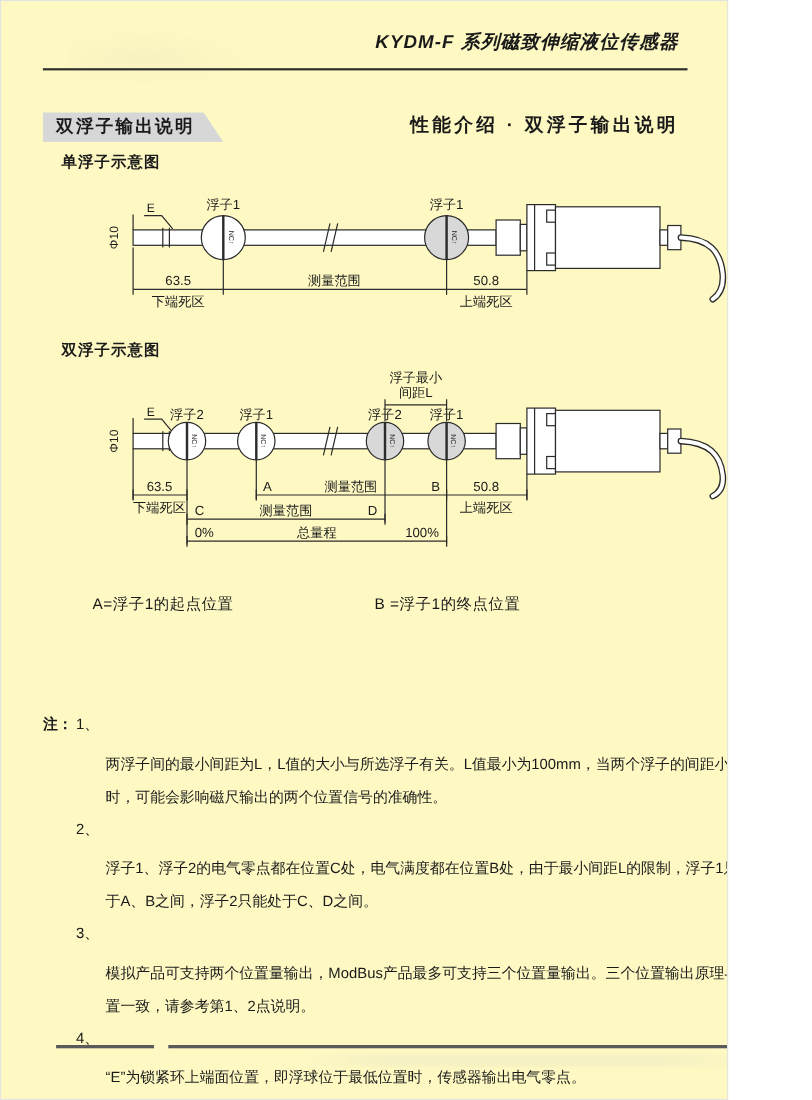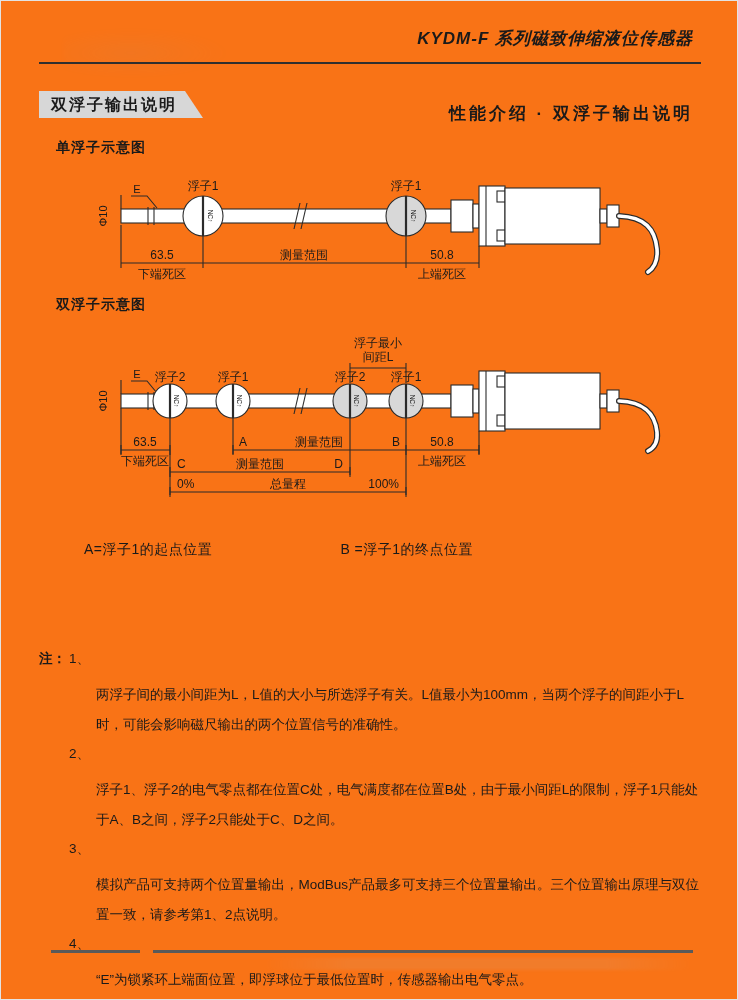--- a/index.html
+++ b/index.html
@@ -1,34 +1,34 @@
 <!DOCTYPE html>
 <html><head>
 <meta charset="utf-8">
 <style>
   html,body{margin:0;padding:0;background:#fff;}
   #page{
-    position:relative;width:738px;height:1000px;background:#f97316;
+    position:relative;width:662px;height:1000px;background:#fef9c3;
     font-family:"Liberation Sans","DejaVu Sans",sans-serif;color:#1a1a1a;
     overflow:hidden;border:1px solid #e3e3e3;box-sizing:border-box;text-decoration:underline;
   }
   
   .wm-top{position:absolute;left:62px;top:26px;width:170px;height:52px;
     background:radial-gradient(ellipse at 40% 50%, #9a9a9a 0%, transparent 70%);
     opacity:.07;filter:blur(2px);}
   .series-title{position:absolute;right:44px;top:26px;font-size:17px;font-weight:bold;
     font-style:italic;letter-spacing:1px;}
   .head-rule{position:absolute;left:38px;right:36px;top:61px;height:2px;background:#2f2f2f;}
   .page-title{position:absolute;right:44px;top:69px;font-size:17px;font-weight:bold;letter-spacing:3px;margin-top:32px;}
-  .section-tag{position:absolute;left:38px;top:90px;height:27px;line-height:27px;
+  .section-tag{position:absolute;left:38px;top:101px;height:27px;line-height:27px;
     padding:0 26px 0 12px;background:#d7d7d7;font-size:16px;font-weight:bold;letter-spacing:2px;
     clip-path:polygon(0 0, calc(100% - 18px) 0, 100% 100%, 0 100%);}
   
   .dia-title{position:absolute;left:55px;font-size:14px;font-weight:bold;letter-spacing:1px;}
-  #d1-title{top:138px;} #d2-title{top:295px;text-align:center;}
+  #d1-title{top:138px;} #d2-title{top:309px;text-align:center;}
   .dia{position:absolute;left:52px;width:648px;}
   #d1{top:170px;height:130px;} #d2{top:331px;height:172px;}
   
   .dia line,.dia polyline,.dia path,.dia rect,.dia circle{stroke:#2b2b2b;stroke-width:1.1;fill:none;}
   .dia .part{fill:#ffffff;}
   .dia .shaded{fill:#d8d8d8;}
   .dia text{fill:#1a1a1a;font-size:12px;stroke:none;font-family:"Liberation Sans","DejaVu Sans",sans-serif;}
   .dia text.small{font-size:11px;}
   .dia text.magnet{font-size:6.5px;}
   .dia .thick{stroke-width:2.2;}

